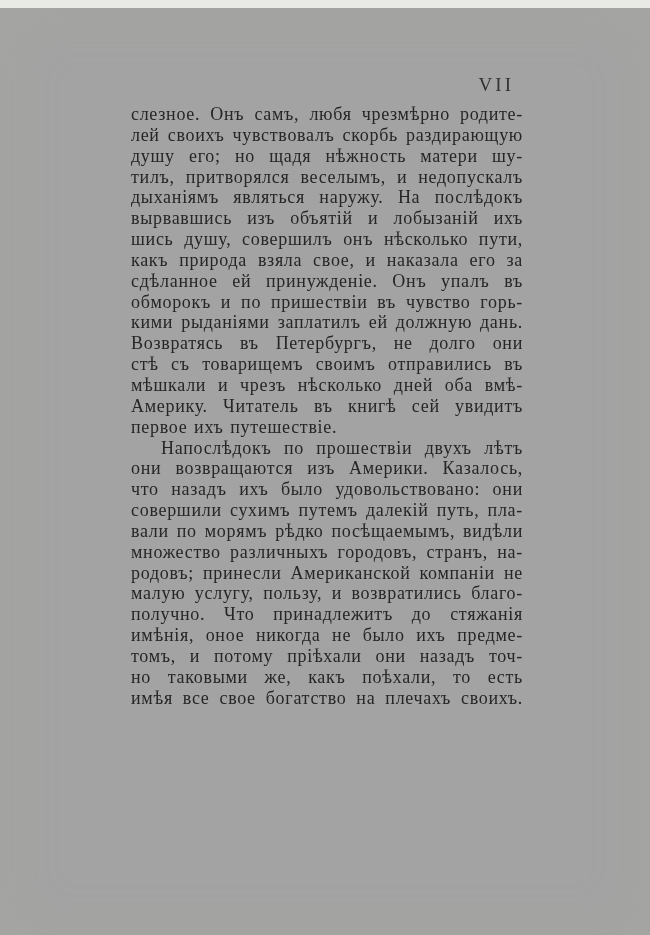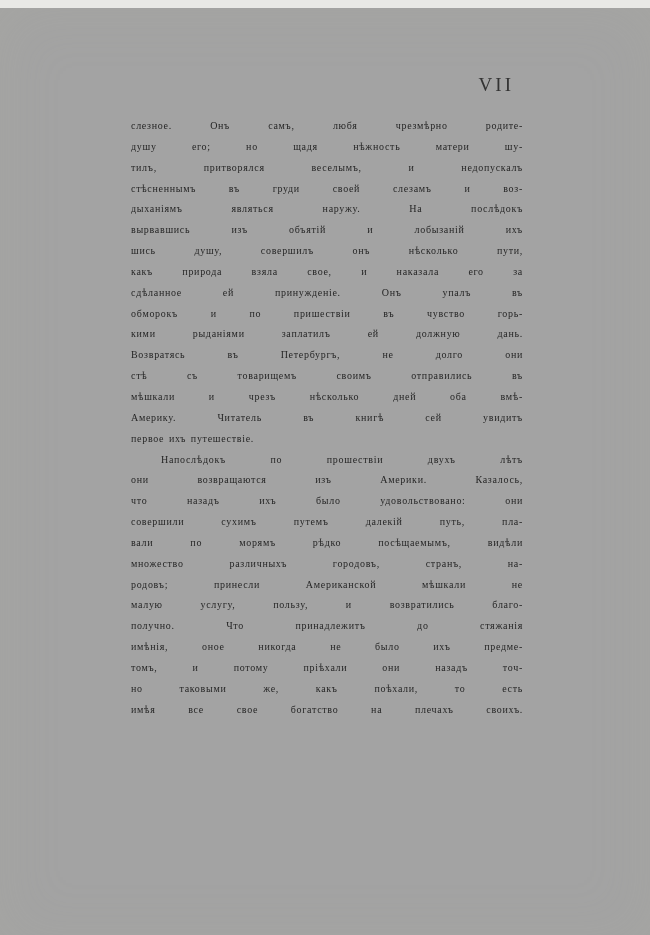--- a/index.html
+++ b/index.html
@@ -21,24 +21,24 @@
   .page-number {
     position: absolute;
     top: 66px;
     right: 136px;
     font-size: 19px;
     letter-spacing: 3px;
     color: #333;
   }
   .text-block {
     position: absolute;
-    top: 108px;
+    top: 96px;
     left: 131px;
     width: 392px;
-    font-size: 10px;
+    font-size: 18px;
     line-height: 20.85px;
     letter-spacing: 0.7px;
     word-spacing: 1.5px;
   }
   .paragraph {
     margin: 0;
   }
   .text-line {
     text-align: justify;
     text-align-last: justify;
@@ -55,23 +55,23 @@
 <body>
 
 <div class="page">
 
   <div class="page-number">VII</div>
 
   <div class="text-block">
 
     <div class="paragraph">
       <div class="text-line">слезное. Онъ самъ, любя чрезмѣрно родите-</div>
+      <div class="text-line">лей своихъ чувствовалъ скорбь раздирающую</div>
       <div class="text-line">душу его; но щадя нѣжность матери шу-</div>
       <div class="text-line">тилъ, притворялся веселымъ, и недопускалъ</div>
-      <div class="text-line">стѣсненнымъ въ груди своей слезамъ и воз-</div>
       <div class="text-line">дыханіямъ являться наружу. На послѣдокъ</div>
       <div class="text-line">вырвавшись изъ объятій и лобызаній ихъ</div>
       <div class="text-line">шись душу, совершилъ онъ нѣсколько пути,</div>
       <div class="text-line">какъ природа взяла свое, и наказала его за</div>
       <div class="text-line">сдѣланное ей принужденіе. Онъ упалъ въ</div>
       <div class="text-line">обморокъ и по пришествіи въ чувство горь-</div>
       <div class="text-line">кими рыданіями заплатилъ ей должную дань.</div>
       <div class="text-line">Возвратясь въ Петербургъ, не долго они</div>
       <div class="text-line">стѣ съ товарищемъ своимъ отправились въ</div>
       <div class="text-line">мѣшкали и чрезъ нѣсколько дней оба вмѣ-</div>
@@ -79,21 +79,21 @@
       <div class="text-line para-end">первое ихъ путешествіе.</div>
     </div>
 
     <div class="paragraph">
       <div class="text-line indent">Напослѣдокъ по прошествіи двухъ лѣтъ</div>
       <div class="text-line">они возвращаются изъ Америки. Казалось,</div>
       <div class="text-line">что назадъ ихъ было удовольствовано: они</div>
       <div class="text-line">совершили сухимъ путемъ далекій путь, пла-</div>
       <div class="text-line">вали по морямъ рѣдко посѣщаемымъ, видѣли</div>
       <div class="text-line">множество различныхъ городовъ, странъ, на-</div>
-      <div class="text-line">родовъ; принесли Американской мѣшкали не</div>
+      <div class="text-line">родовъ; принесли Американской компаніи не</div>
       <div class="text-line">малую услугу, пользу, и возвратились благо-</div>
       <div class="text-line">получно. Что принадлежитъ до стяжанія</div>
       <div class="text-line">имѣнія, оное никогда не было ихъ предме-</div>
       <div class="text-line">томъ, и потому пріѣхали они назадъ точ-</div>
       <div class="text-line">но таковыми же, какъ поѣхали, то есть</div>
       <div class="text-line">имѣя все свое богатство на плечахъ своихъ.</div>
     </div>
 
   </div>
 </div>

